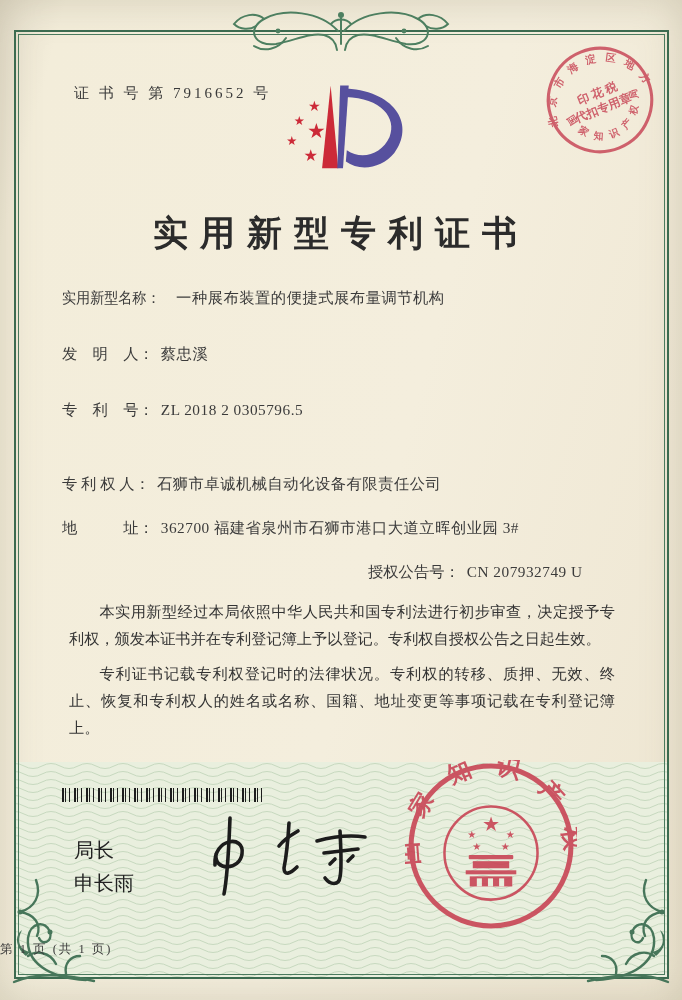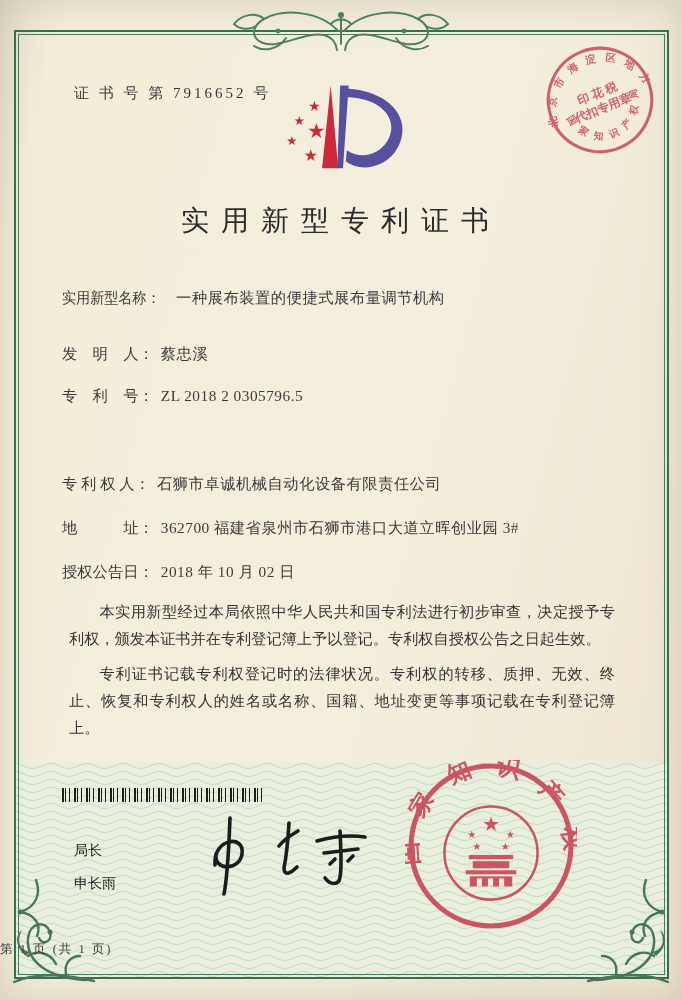--- a/index.html
+++ b/index.html
@@ -6,32 +6,32 @@
   .photo{
     position:relative;width:682px;height:1000px;overflow:hidden;
     background:linear-gradient(105deg,#e6dfcd 0%,#f3edda 7%,#f4eedd 55%,#eee6d2 100%);
     box-shadow:inset 0 0 40px rgba(120,110,80,.25);
     font-family:"Liberation Serif","DejaVu Serif",serif;color:#333;
   }
   .frame{position:absolute;left:14px;right:13px;top:30px;bottom:21px;border:2px solid #3c6b50;pointer-events:none;}
   .frame::after{content:'';position:absolute;inset:2px;border:1px solid #4a7a5e;}
   .abs{position:absolute;}
   .certno{left:74px;top:84px;font-size:15px;letter-spacing:3px;color:#3a3a3a;}
-  .title{left:0;right:0;top:202px;text-align:center;font-size:28px;font-weight:400;letter-spacing:12px;color:#2b2b2b;}
+  .title{left:0;right:0;top:210px;text-align:center;font-size:35px;font-weight:700;letter-spacing:12px;color:#2b2b2b;}
   .frow{left:62px;right:56px;font-size:15.3px;color:#3b3b3b;white-space:nowrap;}
   .flabel{display:inline-block;}
   .flabel.tight{transform:scaleX(.92);transform-origin:left center;}
   .fvalue{margin-left:7px;letter-spacing:.5px;}
   .frow2{left:368px;font-size:15.3px;color:#3b3b3b;white-space:nowrap;}
   .bodytext{left:61px;width:562px;top:590px;font-size:15.2px;line-height:27px;text-align:justify;color:#333;}
   .bodytext p{margin:8px;text-indent:2em;}
   .band{left:16px;right:15px;top:762px;height:217px;background:#e9efde;overflow:hidden;}
   .barcode{left:62px;top:788px;width:203px;height:14px;
     background:repeating-linear-gradient(90deg,#1d1d1d 0 2px,transparent 2px 3px,#1d1d1d 3px 4px,transparent 4px 7px,#1d1d1d 7px 8px,transparent 8px 12px);}
-  .director{left:74px;top:834px;font-size:14px;line-height:33px;color:#222;
+  .director{left:74px;top:834px;font-size:20px;line-height:33px;color:#222;
     font-family:"Liberation Sans","DejaVu Sans",sans-serif;}
   .sealdate{left:434px;top:891px;font-size:16.5px;color:#c2394b;letter-spacing:1.5px;white-space:nowrap;}
   .pagefoot{left:0;right:0;top:941px;text-align:left;font-size:12.5px;color:#3c3c3c;letter-spacing:2px;}
   .taxstamp{left:538px;top:38px;transform:rotate(-22deg);opacity:.9;}
   svg text{font-family:"Liberation Serif","DejaVu Serif",serif;}
 </style>
 </head>
 <body>
 
 <div class="photo">
@@ -155,31 +155,31 @@
   </svg>
 
   <div class="abs title">实用新型专利证书</div>
 
   <div class="abs frow" style="top:344px">
     <span class="flabel">发　明　人：</span><span class="fvalue">蔡忠溪</span>
   </div>
   <div class="abs frow" style="top:288px">
     <span class="flabel tight">实用新型名称：</span><span class="fvalue">一种展布装置的便捷式展布量调节机构</span>
   </div>
-  <div class="abs frow" style="top:386px">
+  <div class="abs frow" style="top:400px">
     <span class="flabel">专　利　号：</span><span class="fvalue">ZL 2018 2 0305796.5</span>
   </div>
   <div class="abs frow" style="top:474px">
     <span class="flabel">专 利 权 人：</span><span class="fvalue">石狮市卓诚机械自动化设备有限责任公司</span>
   </div>
   <div class="abs frow" style="top:518px">
     <span class="flabel">地　　　址：</span><span class="fvalue">362700 福建省泉州市石狮市港口大道立晖创业园 3#</span>
   </div>
-  <div class="abs frow" style="top:562px">
-    <span class="flabel">授权公告日：</span><span class="fvalue">2018 年 10 月 02 日</span>
+  <div class="abs frow2" style="top:562px">
+    <span class="flabel">授权公告号：</span><span class="fvalue">CN 207932749 U</span>
   </div>
 
   <div class="abs bodytext">
     <p>本实用新型经过本局依照中华人民共和国专利法进行初步审查，决定授予专利权，颁发本证书并在专利登记簿上予以登记。专利权自授权公告之日起生效。</p>
     <p>专利证书记载专利权登记时的法律状况。专利权的转移、质押、无效、终止、恢复和专利权人的姓名或名称、国籍、地址变更等事项记载在专利登记簿上。</p>
   </div>
 
   <div class="abs barcode"></div>
 
   <div class="abs director">

